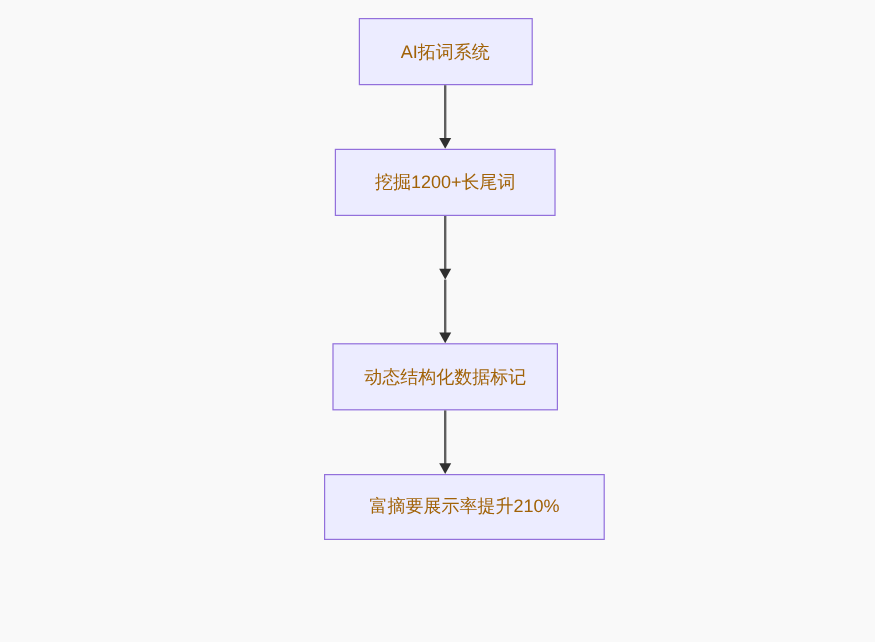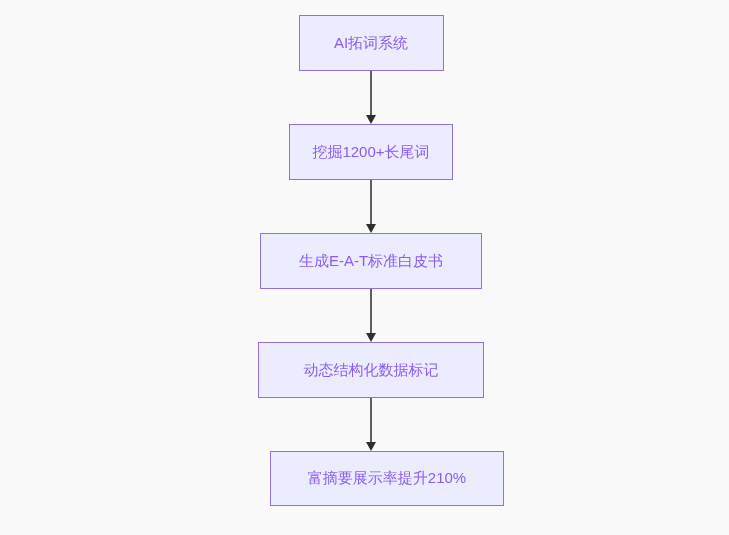--- a/index.html
+++ b/index.html
@@ -24,29 +24,29 @@
     align-items: center;
   }
   .node {
     box-sizing: border-box;
     height: 56px;
     display: flex;
     align-items: center;
     justify-content: center;
     background: #ececff;
     border: 1.5px solid #9370db;
-    color: #8b5cf6;
+    color: #a16207;
     font-size: 15px;
     text-align: center;
     white-space: nowrap;
   }
   .node.n1 { width: 145px; }
-  .node.n2 { width: 164px; text-align: right; }
+  .node.n2 { width: 184px; text-align: right; }
   .node.n3 { width: 222px; }
-  .node.n4 { width: 226px; }
+  .node.n4 { width: 188px; }
   .node.n5 { width: 234px; height: 55px; margin-left: 32px; }
   .arrow {
     height: 53px;
     display: flex;
     flex-direction: column;
     align-items: center;
   }
   .arrow .line {
     width: 2px;
     flex: 1 1 auto;
@@ -77,23 +77,20 @@
 
   <div class="node n2">
     <span>挖掘1200+长尾词</span>
   </div>
 
   <div class="arrow">
     <div class="line"></div>
     <div class="head"></div>
   </div>
 
-  <div class="node n3">
-    <span>生成E-A-T标准白皮书</span>
-  </div>
 
   <div class="arrow">
     <div class="line"></div>
     <div class="head"></div>
   </div>
 
   <div class="node n4">
     <span>动态结构化数据标记</span>
   </div>
 

